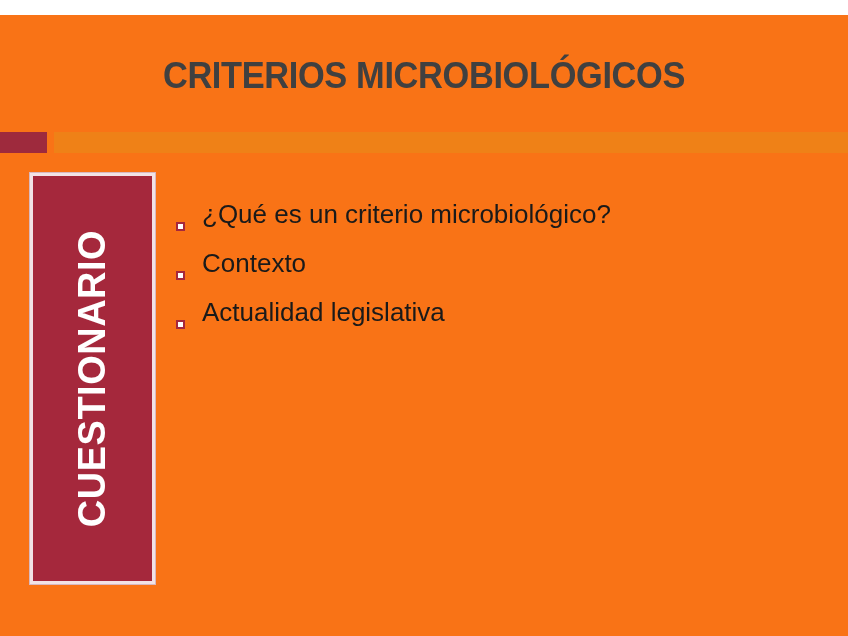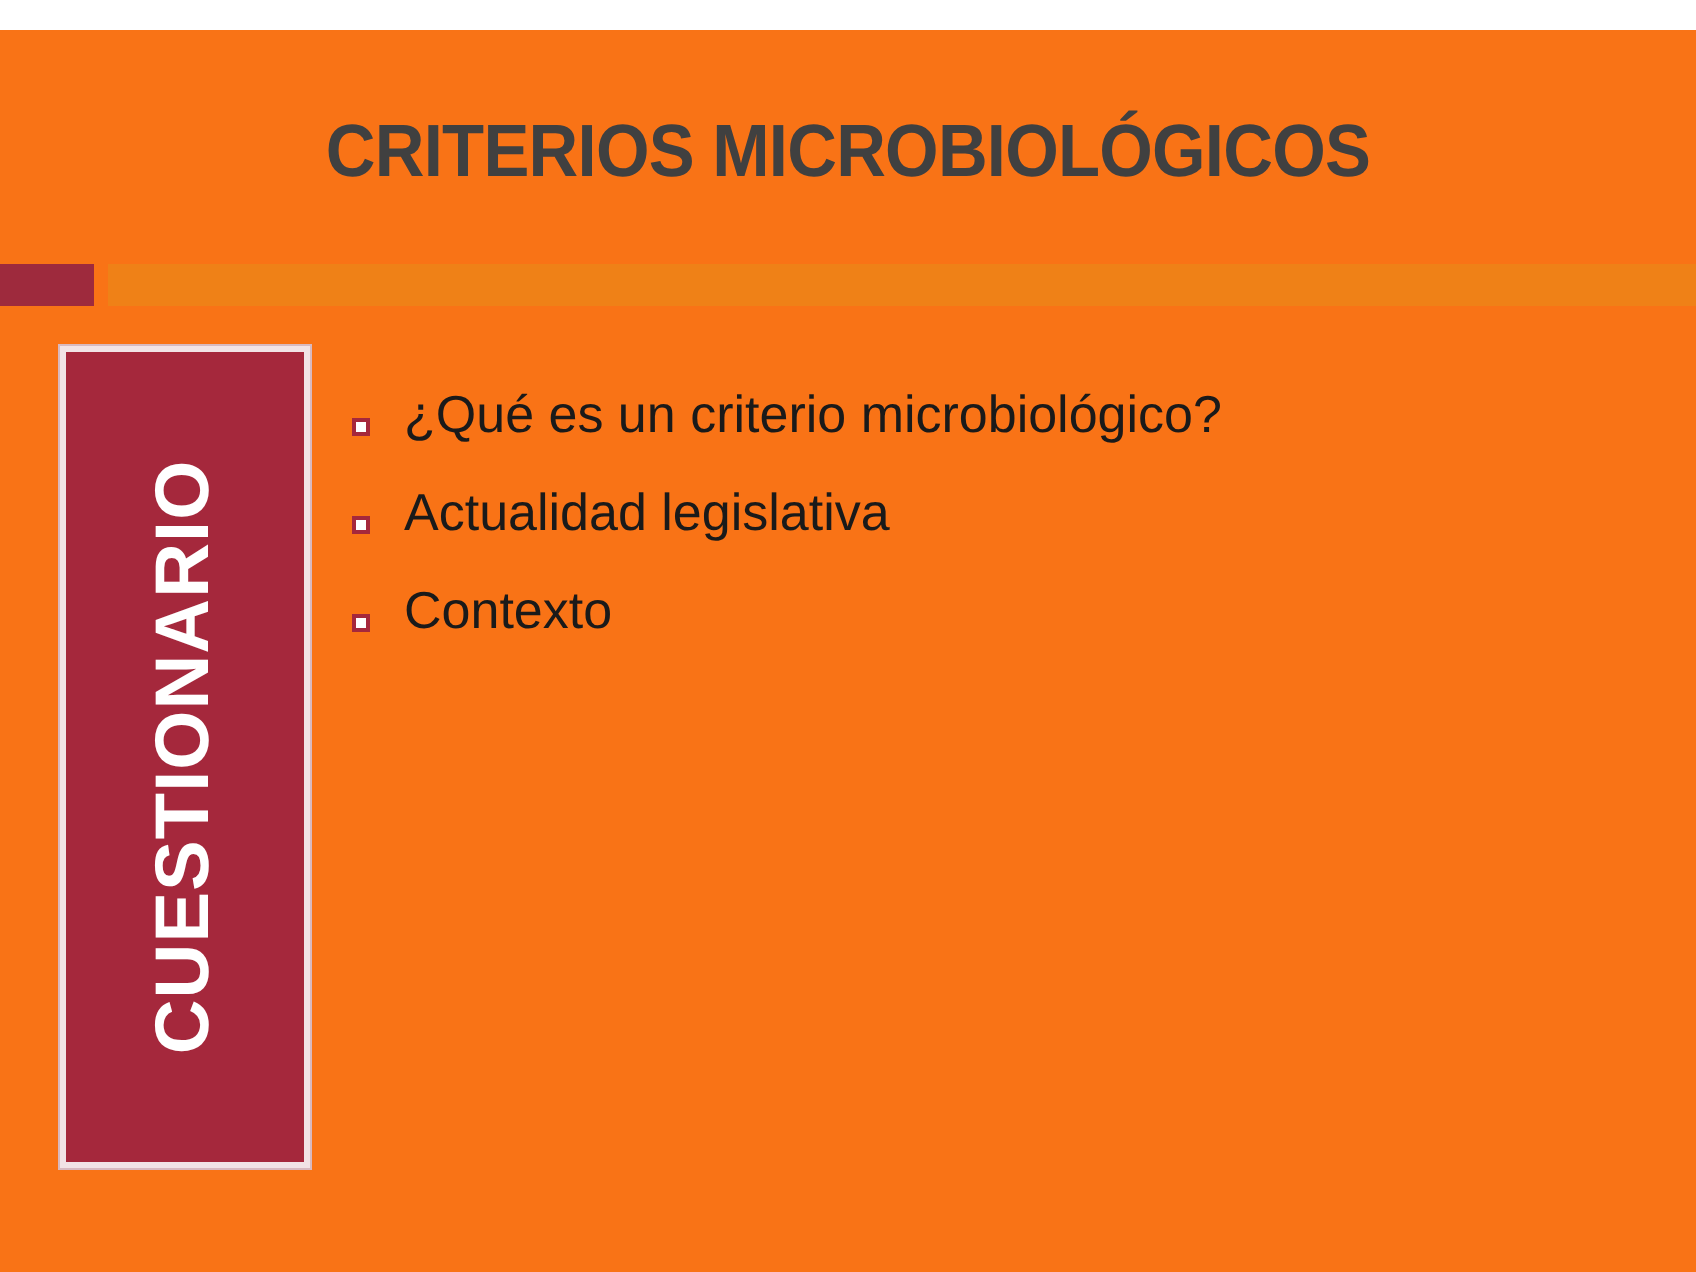--- a/index.html
+++ b/index.html
@@ -82,21 +82,21 @@
 
   
   #bullet-list {
     position: absolute;
     left: 176px;
     top: 167px;
     width: 650px;
   }
   .bullet-row {
     display: flex;
-    align-items: center;
+    align-items: flex-end;
     height: 49px;
   }
   .bullet-marker {
     flex: 0 0 auto;
     width: 9px;
     height: 9px;
     margin-top: 13px;
     box-sizing: border-box;
     border: 2px solid #a5283c;
     background: #ffffff;
@@ -127,23 +127,23 @@
   <div id="bullet-list">
 
     <div class="bullet-row">
       <span class="bullet-marker"></span>
       <span class="bullet-text">¿Qué es un criterio microbiológico?</span>
     </div>
 
 
     <div class="bullet-row">
       <span class="bullet-marker"></span>
-      <span class="bullet-text">Actualidad legislativa</span>
+      <span class="bullet-text">Contexto</span>
     </div>
 
     <div class="bullet-row">
       <span class="bullet-marker"></span>
-      <span class="bullet-text">Contexto</span>
+      <span class="bullet-text">Actualidad legislativa</span>
     </div>
 
   </div>
 
 </div>
 
 </body></html>

